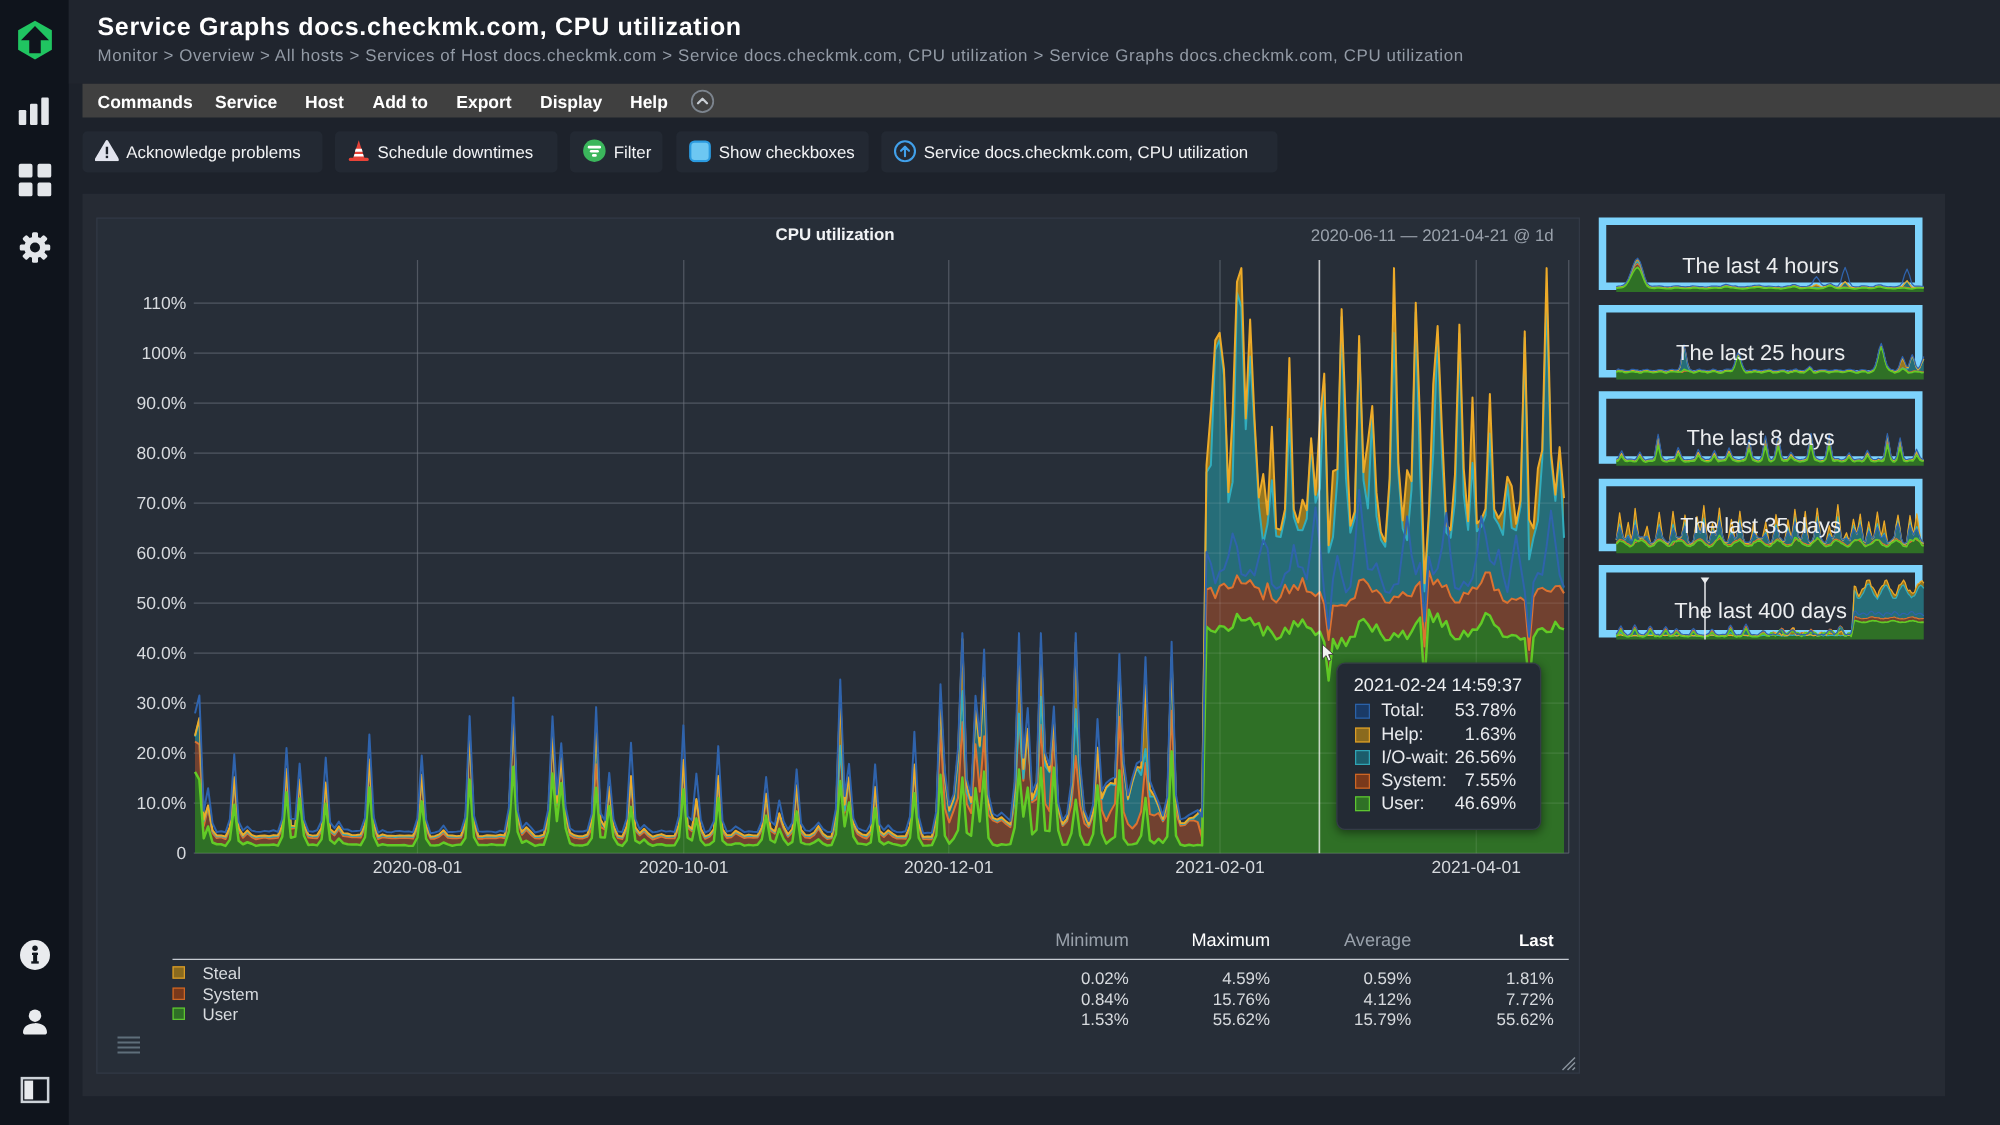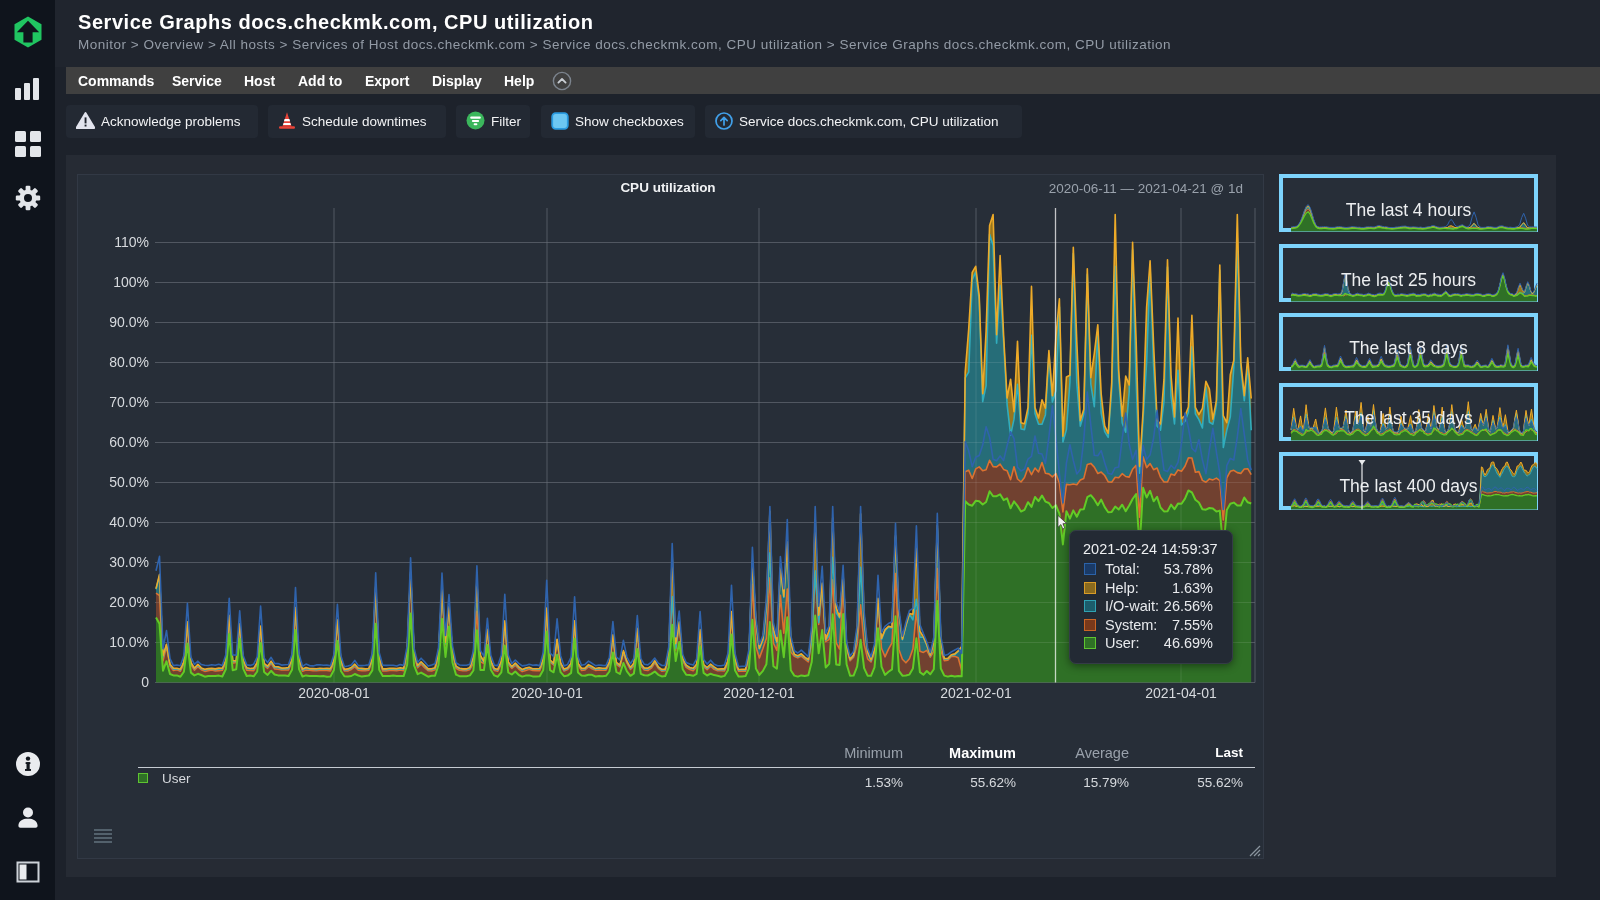--- a/index.html
+++ b/index.html
@@ -5,21 +5,21 @@
 #sidebar{position:absolute;left:0;top:0;width:55px;height:900px;background:#0f141c}
 #hdr{position:absolute;left:55px;top:0;width:1545px;height:67px;background:#20252e}
 #ttl{position:absolute;left:23px;top:11px;font-size:20px;font-weight:bold;color:#ffffff;letter-spacing:0.55px}
 #bc{position:absolute;left:23px;top:37px;font-size:13.5px;color:#939ba6;letter-spacing:0.5px}
 #menubar{position:absolute;left:66px;top:67px;width:1534px;height:27px;background:#404040;color:#fff}
 .mi{position:absolute;top:6px;font-size:14px;font-weight:bold}
 .btn{position:absolute;top:105px;height:33px;background:#232933;border-radius:4px;color:#f2f3f5;font-size:13.5px;font-weight:normal;line-height:33px;white-space:nowrap}
 .btn svg{vertical-align:middle;margin:-3px 6px 0 0}
 #container{position:absolute;left:66px;top:155px;width:1490px;height:722px;background:#262b34}
 #gbox{position:absolute;left:11px;top:19px;width:1187px;height:685px;background:#272e38;border:1px solid #323945}
-.thumb{position:absolute;left:1213px;width:259px;height:58px;background:#272e38;border:4px solid #7dd3fc}
+.thumb{position:absolute;left:1213px;width:259px;height:58px;background:#272e38;border:6px solid #7dd3fc}
 .tlbl{position:absolute;width:100%;text-align:center;font-size:17.5px;color:#eceef0;z-index:3}
 #tooltip{position:absolute;left:991px;top:355px;width:164px;height:134px;background:#232a34;border:1px solid #343c47;border-radius:7px;box-shadow:0 2px 8px rgba(0,0,0,0.45);z-index:5;padding:10px 12px 8px 13px}
 #tooltip .tt{font-size:14.5px;color:#eef0f2;margin-bottom:3px}
 .trow{position:relative;height:18.6px;font-size:14.5px;color:#e8eaed}
 .trow .sw{position:absolute;left:1px;top:3px;width:12px;height:12px}
 .trow .lb{position:absolute;left:22px;top:1px}
 .trow .vl{position:absolute;right:7px;top:1px}
 #legend{position:absolute;left:0;top:566px;width:1187px;font-size:13.5px;color:#d7dade}
 .lrow{position:relative;height:16.6px}
 .lrow .sw{position:absolute;left:60px;top:2px;width:10px;height:10px}
@@ -213,25 +213,41 @@
           <span class="lb">User:</span>
           <span class="vl">46.69%</span>
         </div>
       </div>
       <svg width="14" height="16" style="position:absolute;left:979px;top:340px;z-index:6">
         <path d="M1,0.5 L1,12.2 L3.9,9.5 L5.8,13.9 L7.8,13.0 L5.9,8.7 L9.6,8.4 Z" fill="#f2f2f2" stroke="#333" stroke-width="0.7"></path>
       </svg>
       <div id="legend">
         <div style="position:relative;height:26px;">
           <span class="lcol" style="left:735px;color:#99a1ab;font-size:14.5px">Minimum</span>
-          <span class="lcol" style="left:848px;font-weight:bold;color:#fff;font-size:14.5px">Maximum</span>
+          <span class="lcol" style="left:848px;font-weight:normal;color:#fff;font-size:14.5px">Maximum</span>
           <span class="lcol" style="left:961px;color:#99a1ab;font-size:14.5px">Average</span>
           <span class="lcol" style="left:1075px;font-weight:bold;color:#fff">Last</span>
         </div>
         <div style="margin-left:60px;width:1117px;height:0;border-top:1.5px solid #c6cbd2;margin-bottom:3px"></div>
+        <div class="lrow">
+          <span class="sw" style="background:#8a6a1e;border:1.5px solid #d99c27"></span>
+          <span class="lb">Steal</span>
+          <span class="lcol" style="left:735px">0.02%</span>
+          <span class="lcol" style="left:848px">4.59%</span>
+          <span class="lcol" style="left:961px">0.59%</span>
+          <span class="lcol" style="left:1075px">1.81%</span>
+        </div>
+        <div class="lrow">
+          <span class="sw" style="background:#79391b;border:1.5px solid #cc6625"></span>
+          <span class="lb">System</span>
+          <span class="lcol" style="left:735px">0.84%</span>
+          <span class="lcol" style="left:848px">15.76%</span>
+          <span class="lcol" style="left:961px">4.12%</span>
+          <span class="lcol" style="left:1075px">7.72%</span>
+        </div>
         <div class="lrow">
           <span class="sw" style="background:#2f7026;border:1.5px solid #5ec431"></span>
           <span class="lb">User</span>
           <span class="lcol" style="left:735px">1.53%</span>
           <span class="lcol" style="left:848px">55.62%</span>
           <span class="lcol" style="left:961px">15.79%</span>
           <span class="lcol" style="left:1075px">55.62%</span>
         </div>
       </div>
       <svg width="20" height="16" style="position:absolute;left:15px;top:653px">

